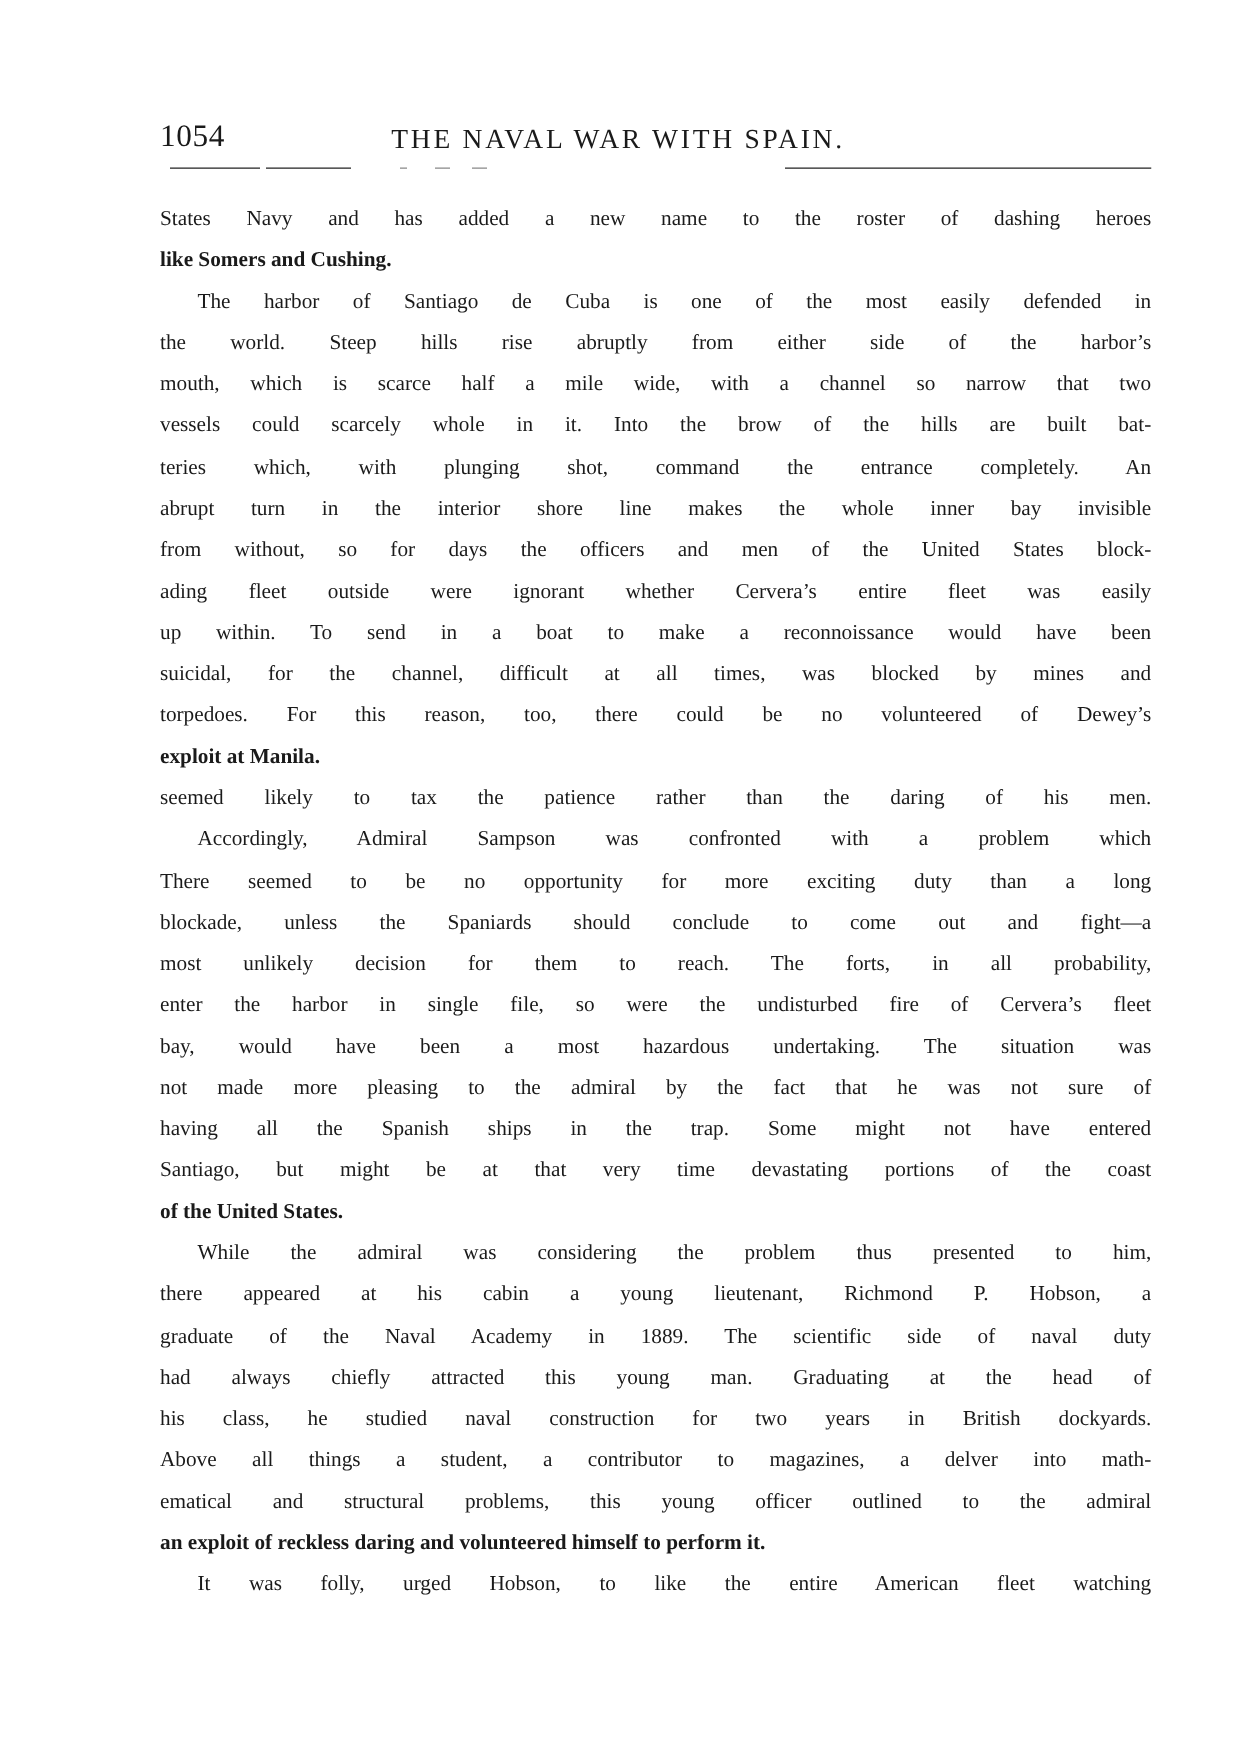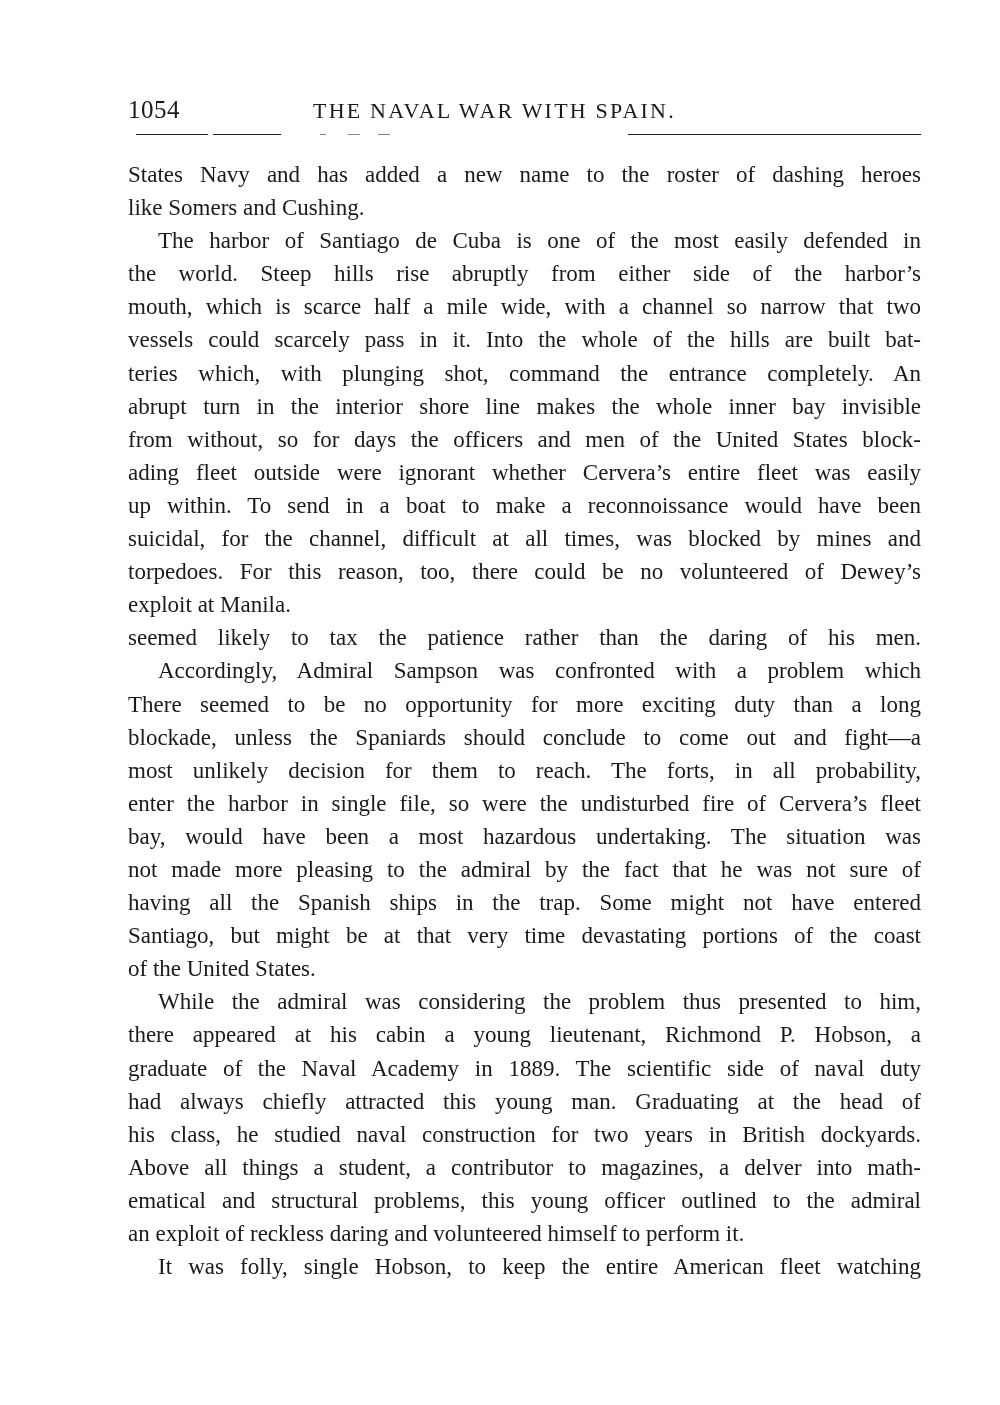--- a/index.html
+++ b/index.html
@@ -58,33 +58,34 @@
           #fff 232px, #fff 250px,
           #888 250px, #888 262px,
           #fff 262px, #fff 500px,
           #222 500px, #222 793px);
     }
     .body-text {
       position: absolute;
       left: 0;
       top: 66px;
       width: 793px;
-      font-size: 23px;
+      font-size: 17px;
       line-height: 33.1px;
       text-align: justify;
     }
     .line {
       display: block;
       white-space: nowrap;
       text-align: justify;
       text-align-last: justify;
       height: 33.1px;
     }
     .line.last {
       text-align-last: left;
+      font-weight: bold;
     }
     .line.indent {
       padding-left: 30px;
     }
   </style>
 </head>
 <body>
 
 <div class="page">
   <div class="running-head">
@@ -94,21 +95,21 @@
   <div class="head-rule"></div>
   <div class="body-text" id="body-text">
       <div>
         <span class="line">States Navy and has added a new name to the roster of dashing heroes</span>
         <span class="line last">like Somers and Cushing.</span>
       </div>
       <div>
         <span class="line indent">The harbor of Santiago de Cuba is one of the most easily defended in</span>
         <span class="line">the world.  Steep hills rise abruptly from either side of the harbor’s</span>
         <span class="line">mouth, which is scarce half a mile wide, with a channel so narrow that two</span>
-        <span class="line">vessels could scarcely pass in it.  Into the whole of the hills are built bat-</span>
+        <span class="line">vessels could scarcely whole in it.  Into the brow of the hills are built bat-</span>
         <span class="line">teries which, with plunging shot, command the entrance completely.  An</span>
         <span class="line">abrupt turn in the interior shore line makes the whole inner bay invisible</span>
         <span class="line">from without, so for days the officers and men of the United States block-</span>
         <span class="line">ading fleet outside were ignorant whether Cervera’s entire fleet was easily</span>
         <span class="line">up within.  To send in a boat to make a reconnoissance would have been</span>
         <span class="line">suicidal, for the channel, difficult at all times, was blocked by mines and</span>
         <span class="line">torpedoes.  For this reason, too, there could be no volunteered of Dewey’s</span>
         <span class="line last">exploit at Manila.</span>
       </div>
       <div>
@@ -128,16 +129,16 @@
         <span class="line indent">While the admiral was considering the problem thus presented to him,</span>
         <span class="line">there appeared at his cabin a young lieutenant, Richmond P. Hobson, a</span>
         <span class="line">graduate of the Naval Academy in 1889.  The scientific side of naval duty</span>
         <span class="line">had always chiefly attracted this young man.  Graduating at the head of</span>
         <span class="line">his class, he studied naval construction for two years in British dockyards.</span>
         <span class="line">Above all things a student, a contributor to magazines, a delver into math-</span>
         <span class="line">ematical and structural problems, this young officer outlined to the admiral</span>
         <span class="line last">an exploit of reckless daring and volunteered himself to perform it.</span>
       </div>
       <div>
-        <span class="line indent">It was folly, single Hobson, to keep the entire American fleet watching</span>
+        <span class="line indent">It was folly, urged Hobson, to like the entire American fleet watching</span>
       </div>
     </div>
 </div>
 
 </body></html>

